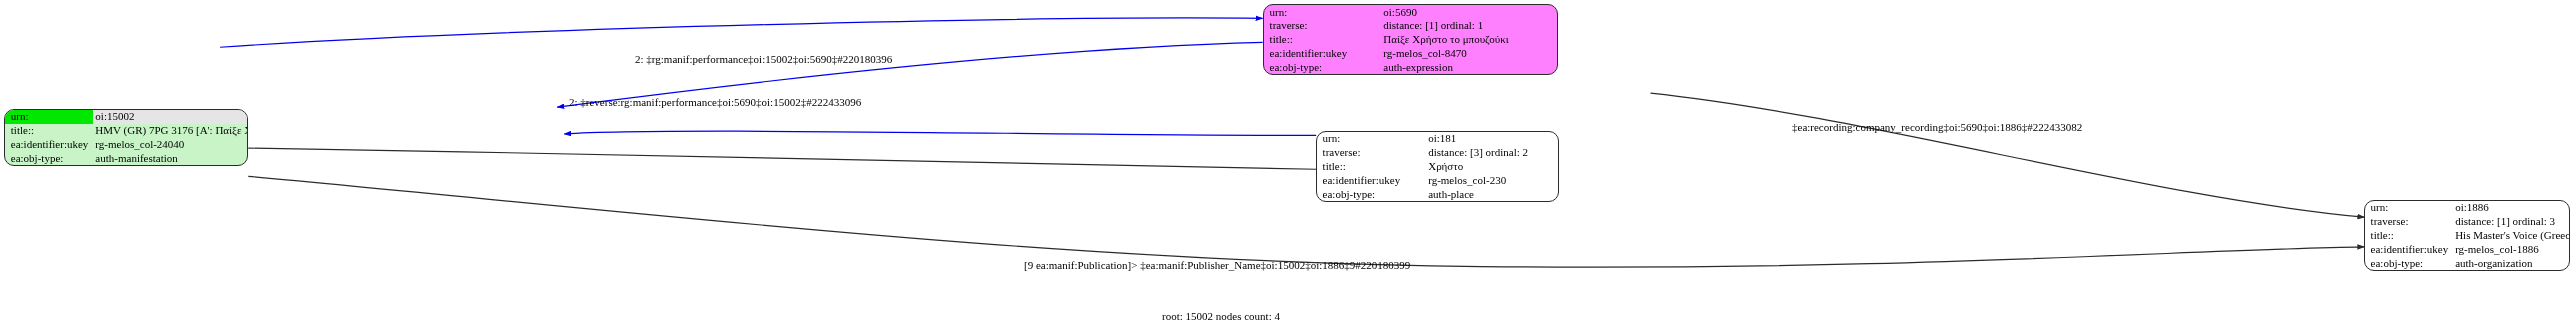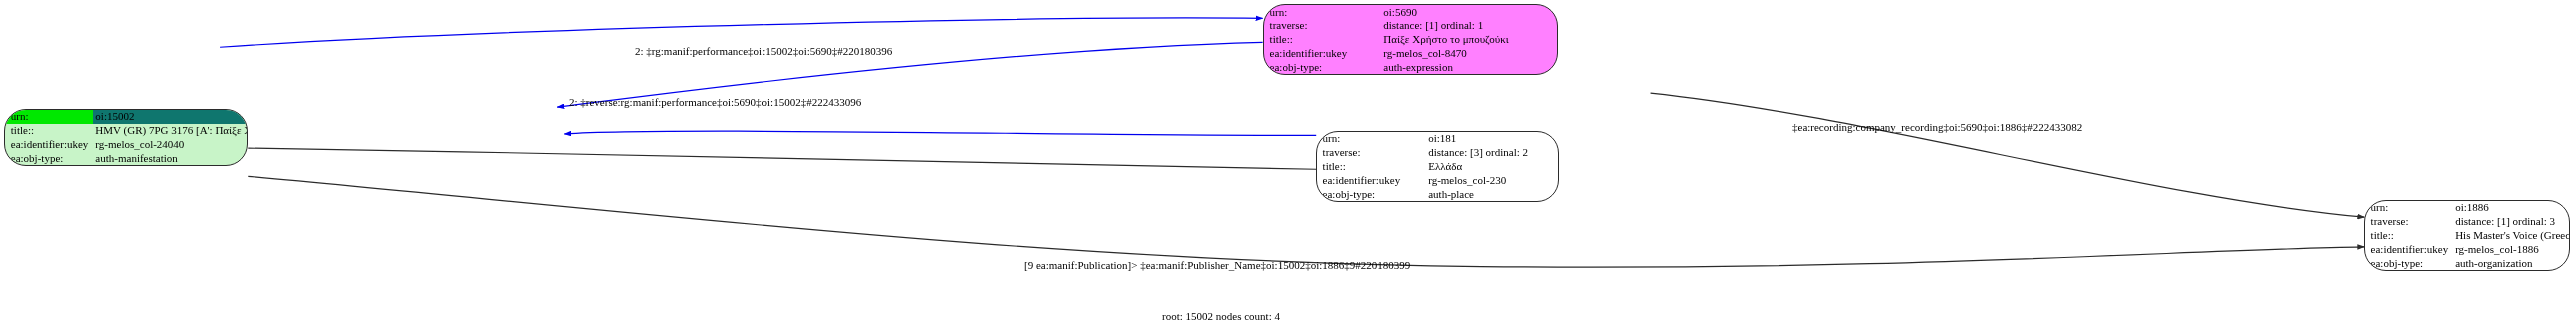--- a/index.html
+++ b/index.html
@@ -18,21 +18,21 @@
   svg.edges {
     position: absolute;
     left: 0; top: 0;
     width: 2576px;
     height: 335px;
     pointer-events: none;
   }
   .node {
     position: absolute;
     border: 1.1px solid #2b2b2b;
-    border-radius: 22px;
+    border-radius: 10px;
     box-sizing: border-box;
     overflow: hidden;
     z-index: 3;
   }
   .node table {
     border-collapse: collapse;
     border-spacing: 0;
     width: 100%;
     height: 100%;
   }
@@ -47,21 +47,21 @@
   .node td.k { padding-left: 5.6px; }
   .node td.v { padding-left: 2.8px; }
 
   
   .fill-green  { background: #c8f4c8; }
   .fill-pink   { background: #ff80ff; }
   .fill-white  { background: #ffffff; }
 
   
   .hl-k { background: #00e800; }
-  .hl-v { background: #0f766e; }
+  .hl-v { background: #e5e5e5; }
 
   .edge-label {
     position: absolute;
     font-size: 11px;
     line-height: 1.0;
     color: #000000;
     white-space: nowrap;
     z-index: 4;
     background: transparent;
   }
@@ -157,21 +157,21 @@
           <tr>
         <td class="k">urn:</td>
         <td class="v">oi:181</td>
       </tr>
       <tr>
         <td class="k">traverse:</td>
         <td class="v">distance: [3]     ordinal: 2</td>
       </tr>
       <tr>
         <td class="k">title::</td>
-        <td class="v">Ελλάδα</td>
+        <td class="v">Χρήστο</td>
       </tr>
       <tr>
         <td class="k">ea:identifier:ukey</td>
         <td class="v">rg-melos_col-230</td>
       </tr>
       <tr>
         <td class="k">ea:obj-type:</td>
         <td class="v">auth-place</td>
       </tr>
     </tbody>
@@ -198,21 +198,21 @@
         <td class="v">rg-melos_col-1886</td>
       </tr>
       <tr>
         <td class="k">ea:obj-type:</td>
         <td class="v">auth-organization</td>
       </tr>
     </tbody>
       </table>
   </div>
 
-  <div class="edge-label" style="left: 635px; top: 46px;">2: ‡rg:manif:performance‡oi:15002‡oi:5690‡#220180396</div>
+  <div class="edge-label" style="left: 635px; top: 54px;">2: ‡rg:manif:performance‡oi:15002‡oi:5690‡#220180396</div>
 
   <div class="edge-label" style="left: 569px; top: 97px;">2: ‡reverse:rg:manif:performance‡oi:5690‡oi:15002‡#222433096</div>
 
 
   <div class="edge-label" style="left: 1792px; top: 122px;">‡ea:recording:company_recording‡oi:5690‡oi:1886‡#222433082</div>
 
   <div class="edge-label" style="left: 1024px; top: 260px;">[9 ea:manif:Publication]&gt; ‡ea:manif:Publisher_Name‡oi:15002‡oi:1886‡9#220180399</div>
 
   <div class="footer-label" style="left: 1162px; top: 310px; text-align: center;">root: 15002 nodes count: 4</div>
 

